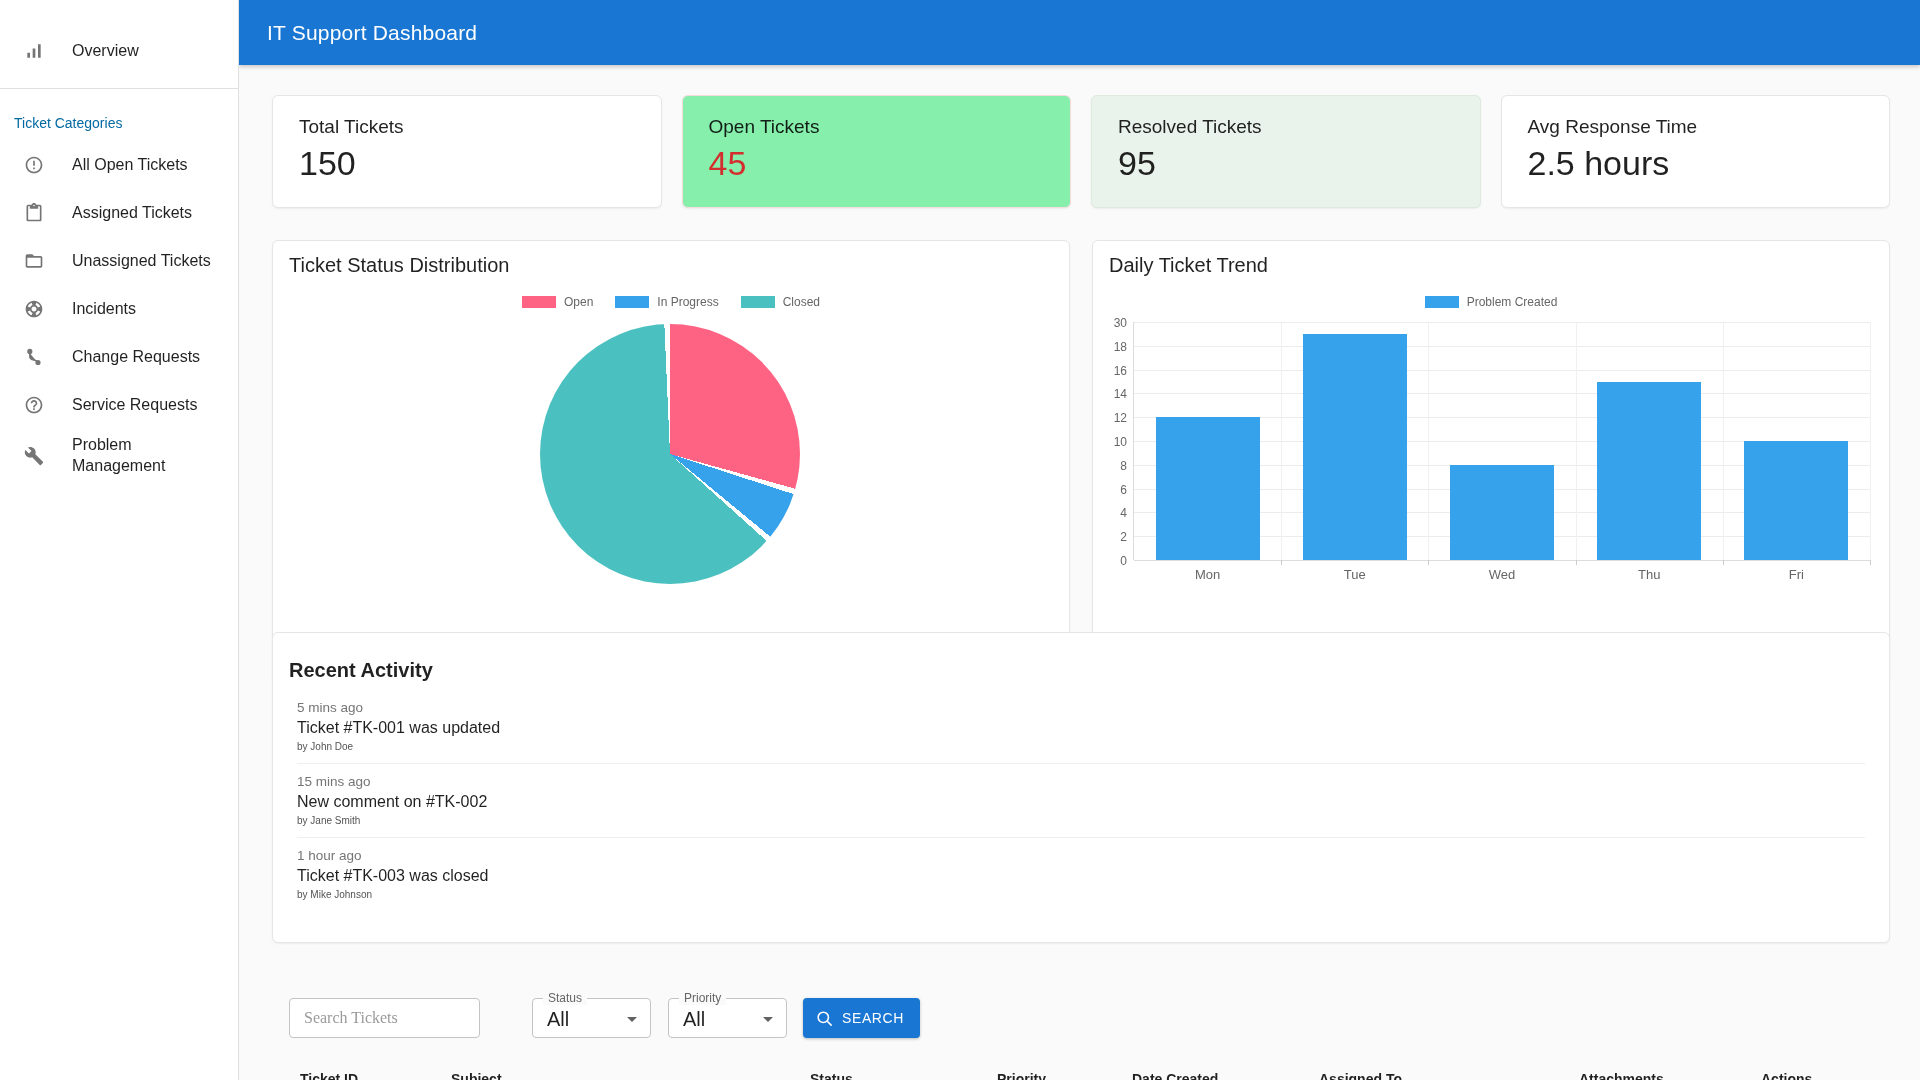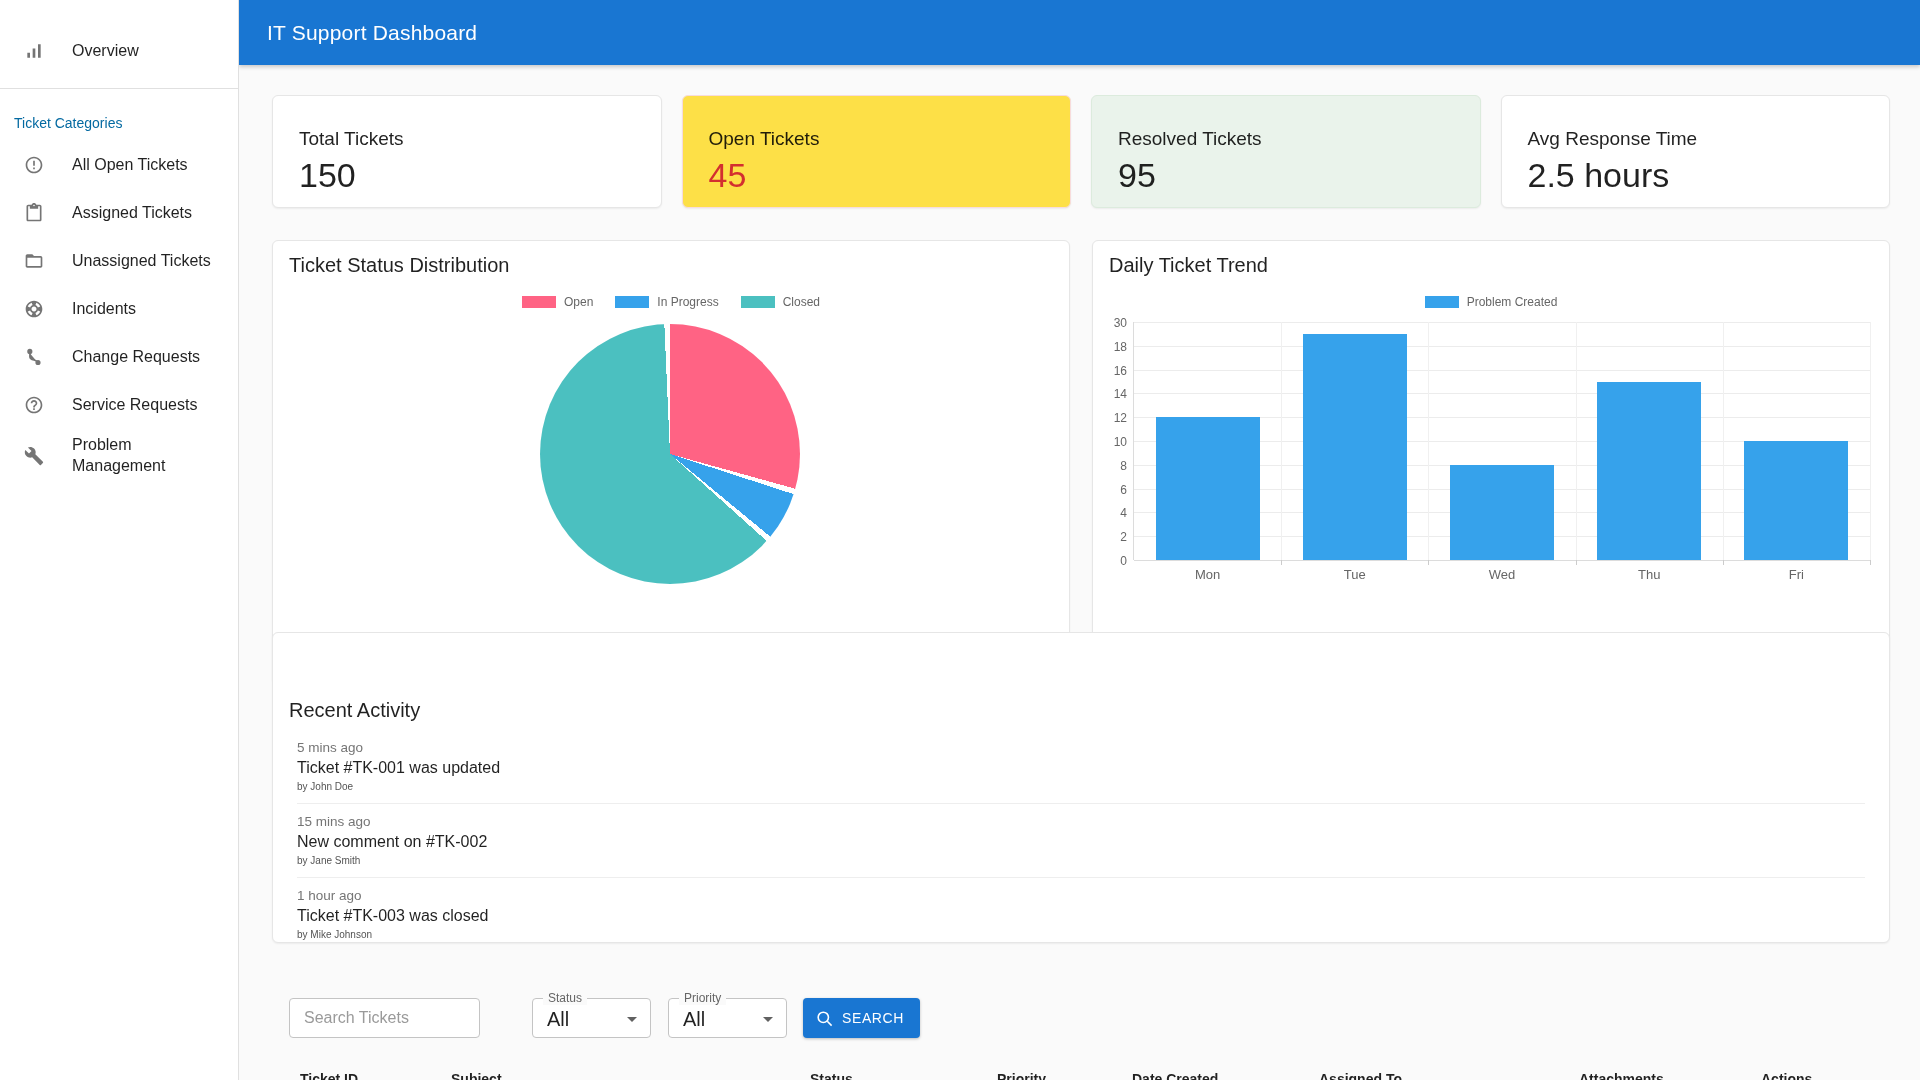--- a/index.html
+++ b/index.html
@@ -22,24 +22,24 @@
   .appbar { position:absolute; left:239px; top:0; width:1681px; height:65px; background:#1976d2;
     display:flex; align-items:center; padding-left:28px; box-shadow:0 2px 4px rgba(0,0,0,.2); z-index:4; }
   .appbar h1 { color:#fff; font-size:21px; font-weight:400; letter-spacing:.2px; }
 
   
   .card { background:#fff; border:1px solid #e6e6e6; border-radius:6px;
     box-shadow:0 1px 2px rgba(0,0,0,.06); }
 
   
   .stats-row { position:absolute; left:272px; top:95px; width:1618px; height:113px; display:flex; gap:20px; }
-  .stat-card { flex:1; padding:32px 26px; }
+  .stat-card { flex:1; padding:20px 26px; }
   .stat-card .s-label { font-size:19px; color:rgba(0,0,0,.87); margin-bottom:6px; }
   .stat-card .s-value { font-size:34px; color:rgba(0,0,0,.87); }
-  .stat-card--open { background:#fde047; border-color:#f7dcdc; }
+  .stat-card--open { background:#86efac; border-color:#f7dcdc; }
   .stat-card--open .s-value { color:#d32f2f; }
   .stat-card--resolved { background:#eaf3eb; border-color:#dcebdd; }
 
   
   .charts-row { position:absolute; left:272px; top:240px; width:1618px; height:362px; display:flex; gap:22px; }
   .chart-card { width:798px; height:444px; position:relative; }
   .chart-title { position:absolute; left:16px; top:13px; font-size:20px; font-weight:400; }
   .legend { position:absolute; top:54px; left:0; right:0; display:flex; justify-content:center; gap:22px; }
   .legend-item { display:flex; align-items:center; gap:8px; cursor:pointer; }
   .legend-swatch { width:34px; height:12px; }
@@ -51,33 +51,33 @@
     border-left:1px solid #dcdcdc; }
   .gridline-h { position:absolute; left:0; width:736px; height:1px; background:#ececec; }
   .gridline-v { position:absolute; top:0; width:1px; height:238px; background:#f0f0f0; }
   .ytick { position:absolute; width:30px; text-align:right; font-size:12px; color:#666; transform:translateY(-6px); }
   .xtick { position:absolute; top:245px; width:148px; text-align:center; font-size:13px; color:#666; }
   .tickstub { position:absolute; top:238px; width:1px; height:5px; background:#ccc; }
   .bar { position:absolute; bottom:0; }
 
   
   .activity-card { position:absolute; left:272px; top:632px; width:1618px; height:311px; padding:26px 24px 0 16px; }
-  .activity-title { font-size:20px; font-weight:400; margin-left:0;margin-top:40px; }
+  .activity-title { font-size:20px; font-weight:700; margin-left:0; }
   .activity-list { margin-top:8px; padding-left:8px; }
   .activity-item { padding:10px 0 11px 0; }
   .activity-time { font-size:13.5px; color:#757575; margin-bottom:4px; }
   .activity-text { font-size:16px; color:rgba(0,0,0,.87); margin-bottom:4px; }
   .activity-by { font-size:10px; color:rgba(0,0,0,.7); }
   .activity-divider { border-top:1px solid #eee; }
 
   
   .search-row { position:absolute; left:0; top:998px; width:1920px; height:42px; }
   .search-input { position:absolute; left:289px; top:0; width:191px; height:40px; border:1px solid #c4c4c4;
     border-radius:4px; background:#fff; font-size:16px; padding:0 14px; color:rgba(0,0,0,.87);
-    font-family:Liberation Sans, sans-serif; }
+    font-family:Liberation Serif, serif; }
   .search-input::placeholder { color:#9a9a9a; }
   .mui-select { position:absolute; top:0; width:119px; height:40px; border:1px solid #c4c4c4; border-radius:4px;
     background:#fff; cursor:pointer; }
   .mui-select .sel-label { position:absolute; left:10px; top:-7px; background:#fafafa; padding:0 5px;
     font-size:12px; color:#666; line-height:13px; }
   .mui-select .sel-value { position:absolute; left:14px; top:9px; font-size:20px; color:rgba(0,0,0,.87); }
   .mui-select .sel-arrow { position:absolute; right:6px; top:8px; }
   .mui-select .sel-arrow svg { width:24px; height:24px; fill:#616161; }
   .sel-status { left:532px; } .sel-priority { left:668px; }
   .search-btn { position:absolute; left:803px; top:0; height:40px; padding:0 16px 0 12px; background:#1976d2;

